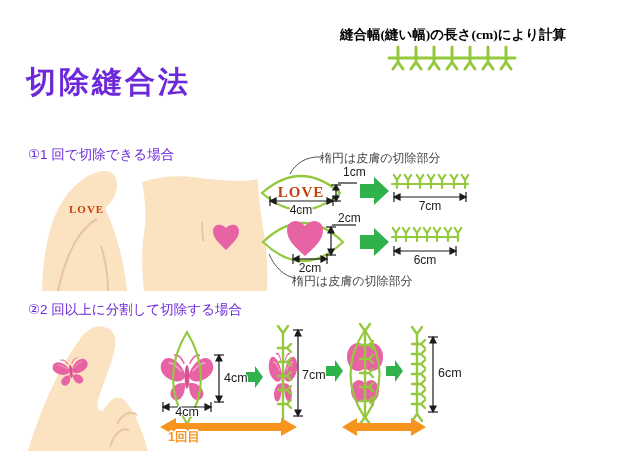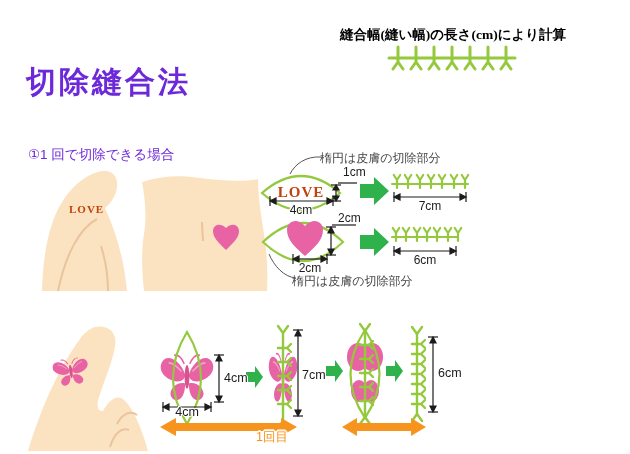--- a/index.html
+++ b/index.html
@@ -11,21 +11,21 @@
          color:#6d28d9;letter-spacing:3px;margin-top:44px;}
   .calcnote{font-family:"Liberation Serif","DejaVu Serif",serif;font-size:13.5px;font-weight:bold;
             color:#000000;}
   .intro{position:absolute;left:28px;top:76px;font-size:11px;line-height:15.5px;color:#3b3b3b;}
   .h-sec{font-size:13.5px;font-weight:400;color:#6d28d9;}
   .dim{font-size:12px;color:#1c1c1c;
        text-shadow:-1px 0 #fff,1px 0 #fff,0 -1px #fff,0 1px #fff,1px 1px #fff,-1px -1px #fff;}
   .dimc{text-align:center;}
   .note{font-size:12px;color:#454545;}
   .tat{font-family:"Liberation Serif","DejaVu Serif",serif;font-weight:bold;color:#c2410c;}
-  .stage{font-size:12.5px;font-weight:normal;color:#f7941d;text-align:right;
+  .stage{font-size:12.5px;font-weight:bold;color:#f7941d;text-align:left;
          text-shadow:-2px 0 #fff,2px 0 #fff,0 -2px #fff,0 2px #fff,-1px -1px #fff,1px 1px #fff,-1px 1px #fff,1px -1px #fff;}
 </style>
 </head>
 <body>
 
 <div class="page">
 
   <svg class="art" width="630" height="454" viewBox="0 0 630 454" xmlns="http://www.w3.org/2000/svg" xmlns:xlink="http://www.w3.org/1999/xlink">
     <defs>
       <g id="stB">
@@ -235,20 +235,21 @@
       </g>
       <polygon fill="#f7941d" points="342,427 357,418 357,423 411,423 411,418 426,427 411,436 411,431 357,431 357,436"></polygon>
     </g>
   </svg>
 
   <div class="lbl title" style="left:26px;top:18px;">切除縫合法</div>
   <div class="lbl calcnote" style="left:340px;top:26px;">縫合幅(縫い幅)の長さ(cm)により計算</div>
 
 
   <div class="lbl h-sec" style="left:28px;top:146px;">①1 回で切除できる場合</div>
+  <div class="lbl h-sec" style="left:28px;top:301px;">②2 回以上に分割して切除する場合</div>
 
   <div class="lbl tat" style="left:69px;top:203px;font-size:11px;letter-spacing:1px;">LOVE</div>
   <div class="lbl tat dimc" style="left:273px;top:184px;width:56px;font-size:15px;letter-spacing:1px;">LOVE</div>
 
   <div class="lbl note" style="left:320px;top:150px;">楕円は皮膚の切除部分</div>
   <div class="lbl dim" style="left:343px;top:165px;">1cm</div>
   <div class="lbl dim dimc" style="left:281px;top:203px;width:40px;">4cm</div>
   <div class="lbl dim dimc" style="left:410px;top:199px;width:40px;">7cm</div>
 
   <div class="lbl dim" style="left:338px;top:211px;">2cm</div>

